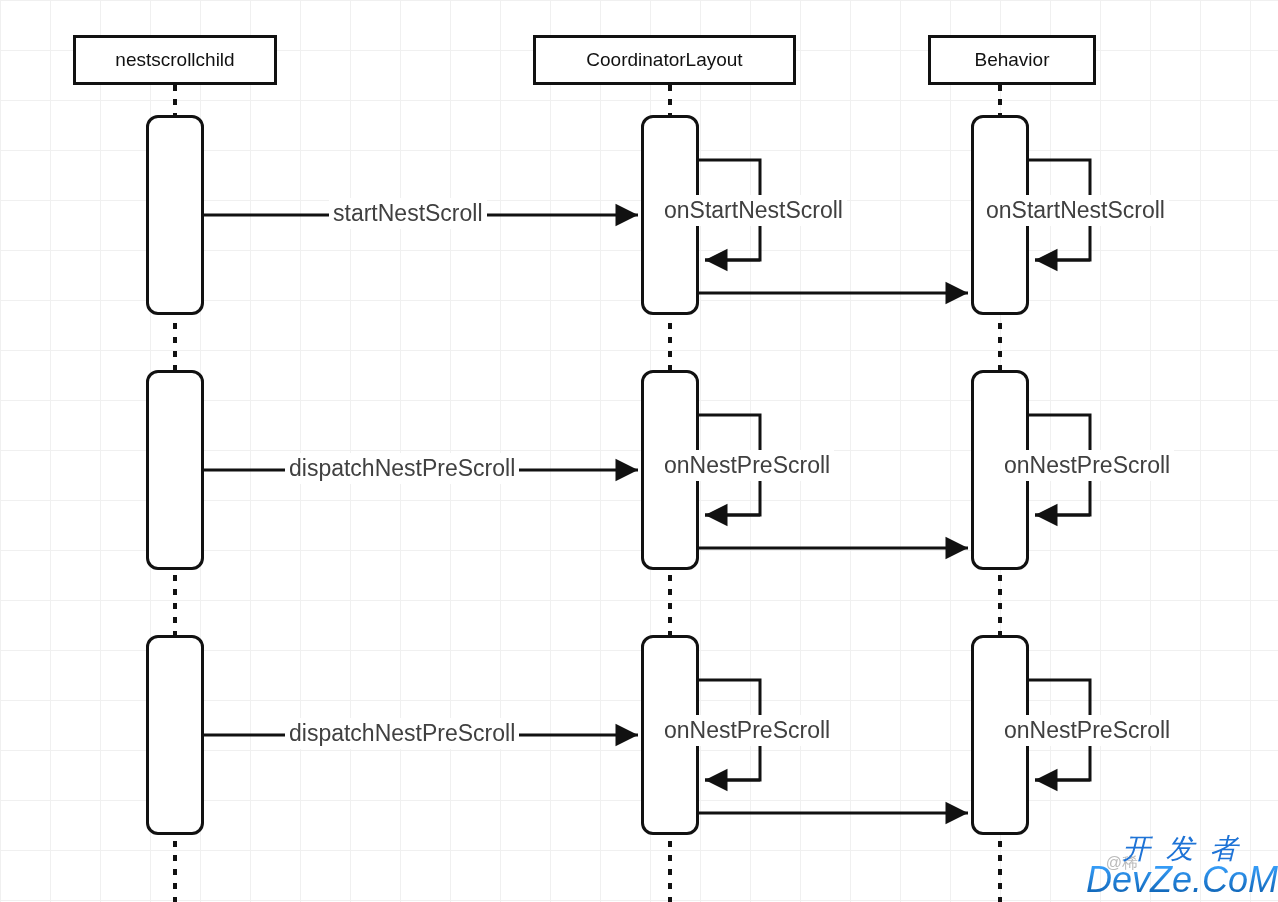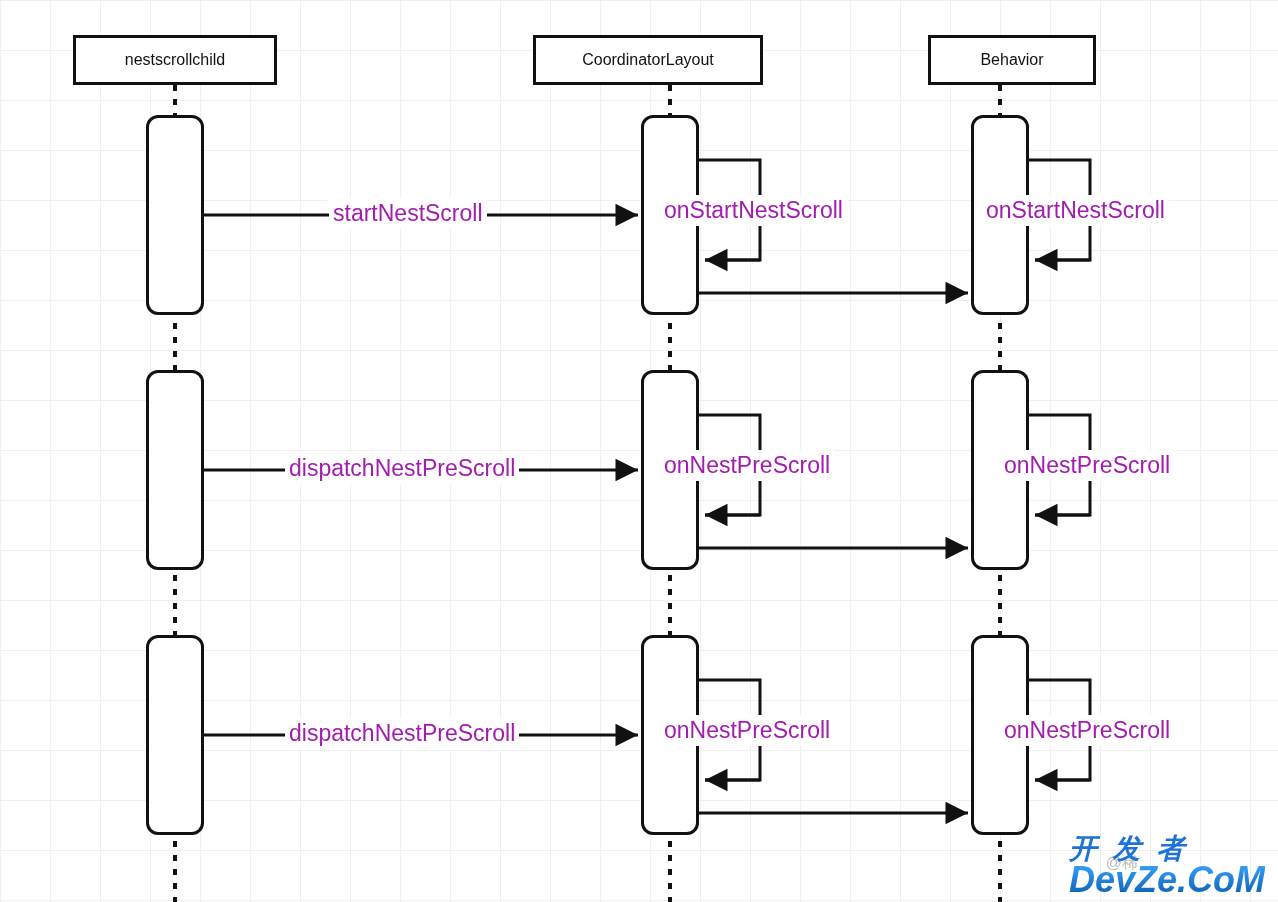--- a/index.html
+++ b/index.html
@@ -23,61 +23,61 @@
     position: absolute;
     top: 0;
     left: 0;
     width: 1278px;
     height: 902px;
   }
   .lifeline-header {
     position: absolute;
     border: 3px solid #111;
     background: #fff;
-    font-size: 16px;
+    font-size: 19px;
     text-align: center;
     display: flex;
     align-items: center;
     justify-content: center;
     height: 50px;
     color: #111;
   }
   .activation {
     position: absolute;
     border: 3px solid #111;
     background: #fff;
     border-radius: 12px;
     width: 58px;
   }
   .msg-label {
     position: absolute;
     background: #fff;
     font-size: 23px;
-    color: #a21caf;
+    color: #404040;
     padding: 2px 4px;
     white-space: nowrap;
   }
   .watermark1 {
     position: absolute;
     right: 140px;
     bottom: 28px;
     color: #bbb;
     font-size: 16px;
   }
   .watermark2 {
     position: absolute;
-    right: 13px;
+    right: 0;
     bottom: 5px;
     font-family: "Arial Black", Arial, sans-serif;
     font-style: italic;
-    font-weight: 700;
+    font-weight: 400;
     font-size: 28px;
     letter-spacing: 4px;
     line-height: 0.95;
-    text-align: left;
+    text-align: center;
   }
   .watermark2 .l1 { color: #1e73d6; }
   .watermark2 .l2 {
     background: linear-gradient(#3aa3ff, #0b5fb0);
     -webkit-background-clip: text;
     background-clip: text;
     color: transparent;
     letter-spacing: 0px;
     font-size: 36px;
     font-style: italic;
@@ -118,21 +118,21 @@
 
   <line x1="204" y1="735" x2="638" y2="735" stroke="#111" stroke-width="3" marker-end="url(#arrow)"></line>
   <polyline points="699,680 760,680 760,780 705,780" fill="none" stroke="#111" stroke-width="3"></polyline>
   <line x1="760" y1="780" x2="705" y2="780" stroke="#111" stroke-width="3" marker-end="url(#arrow)"></line>
   <line x1="699" y1="813" x2="968" y2="813" stroke="#111" stroke-width="3" marker-end="url(#arrow)"></line>
   <polyline points="1029,680 1090,680 1090,780 1035,780" fill="none" stroke="#111" stroke-width="3"></polyline>
   <line x1="1090" y1="780" x2="1035" y2="780" stroke="#111" stroke-width="3" marker-end="url(#arrow)"></line>
 </svg>
 
 <div class="lifeline-header" style="left:73px; top:35px; width:204px;">nestscrollchild</div>
-<div class="lifeline-header" style="left:533px; top:35px; width:230px;">CoordinatorLayout</div>
+<div class="lifeline-header" style="left:533px; top:35px; width:263px;">CoordinatorLayout</div>
 <div class="lifeline-header" style="left:928px; top:35px; width:168px;">Behavior</div>
 
 <div class="activation" style="left:146px; top:115px; height:200px;"></div>
 <div class="activation" style="left:641px; top:115px; height:200px;"></div>
 <div class="activation" style="left:971px; top:115px; height:200px;"></div>
 
 <div class="activation" style="left:146px; top:370px; height:200px;"></div>
 <div class="activation" style="left:641px; top:370px; height:200px;"></div>
 <div class="activation" style="left:971px; top:370px; height:200px;"></div>
 

